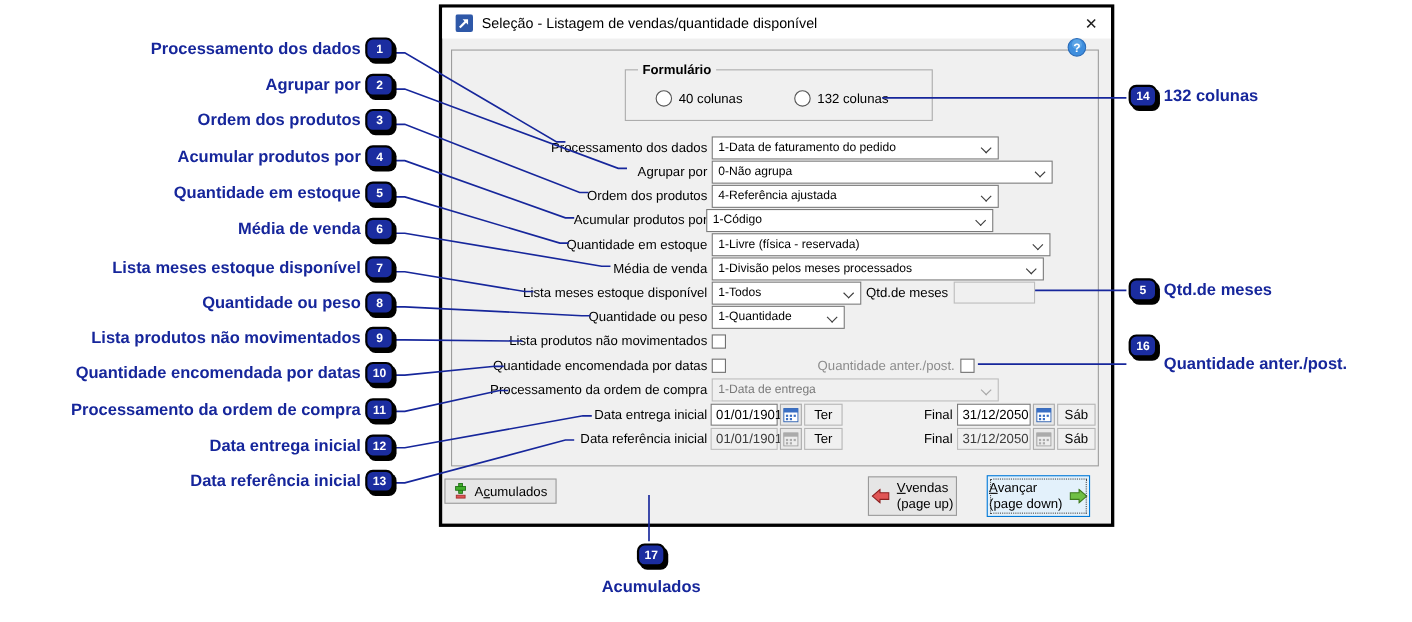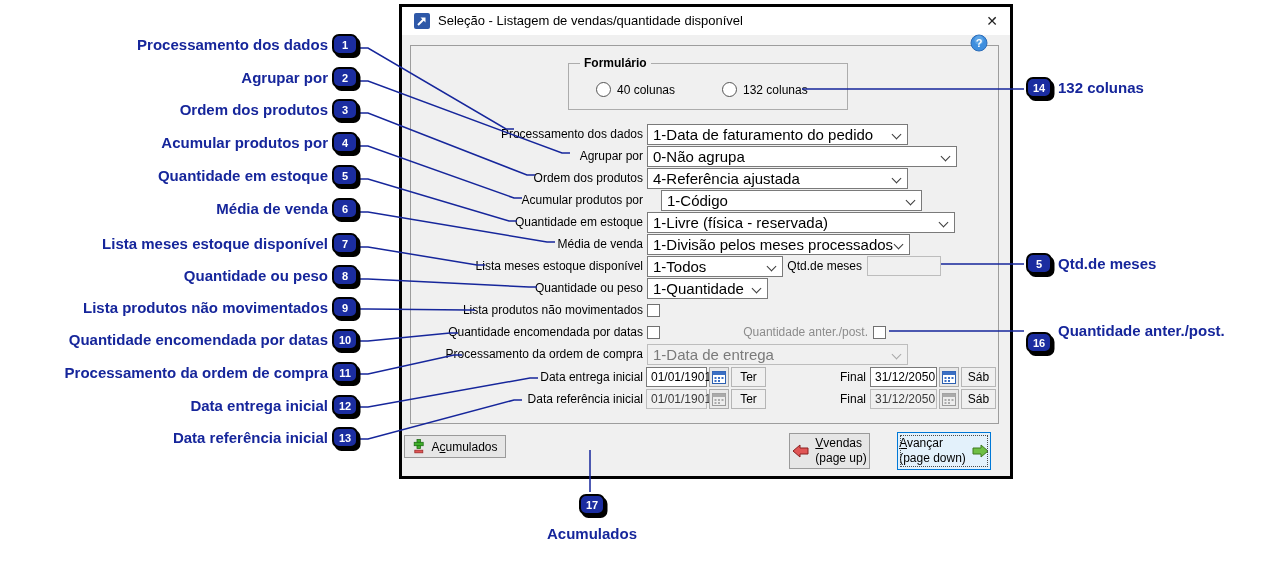--- a/index.html
+++ b/index.html
@@ -22,21 +22,21 @@
   .help-btn{left:970px;top:34px;width:18px;height:18px;}
 
   
   .groupbox{left:568px;top:63px;width:280px;height:47px;border:1px solid #ACACAC;}
   .group-legend{left:580px;top:56px;padding:0 4px;background:#F0F0F0;font-size:12px;font-weight:bold;color:#000;}
   .radio-wrap{display:flex;align-items:center;gap:6px;font-size:12px;color:#000;cursor:default;}
   .radio-circle{width:13px;height:13px;border:1px solid #555;border-radius:50%;background:#fff;flex:0 0 auto;}
 
   
   .flabel{left:410px;width:233px;text-align:right;height:21px;line-height:21px;font-size:12px;color:#000;}
-  .combo{height:21px;background:#fff;border:1px solid #7A7A7A;font-size:15px;line-height:19px;color:#000;
+  .combo{height:21px;background:#fff;border:1px solid #7A7A7A;font-size:11px;line-height:19px;color:#000;
          padding:0 20px 0 5px;white-space:nowrap;overflow:hidden;cursor:default;}
   .combo .arr{position:absolute;right:7px;top:6px;width:6px;height:6px;border-right:1px solid #3C3C3C;
               border-bottom:1px solid #3C3C3C;transform:rotate(45deg);}
   .combo.disabled{background:#F0F0F0;border-color:#BDBDBD;color:#7A7A7A;}
   .combo.disabled .arr{border-color:#A8A8A8;}
   .cbx{width:13px;height:13px;background:#fff;border:1px solid #707070;}
   .gray-label{color:#8C8C8C;}
   .dinput{height:20px;background:#fff;border:1px solid #7A7A7A;font-size:12px;line-height:18px;padding:0 4px;color:#000;}
   .dinput.dis{background:#F0F0F0;border-color:#BDBDBD;color:#3C3C3C;}
   .calbtn{width:20px;height:20px;background:#E9E9E9;border:1px solid #ACACAC;display:flex;align-items:center;justify-content:center;}
@@ -98,31 +98,31 @@
 <div class="abs combo" style="left:647px;top:146px;width:310px">
   <span>0-Não agrupa</span><span class="arr"></span>
 </div>
 
 <div class="abs flabel" style="top:168px">Ordem dos produtos</div>
 <div class="abs combo" style="left:647px;top:168px;width:261px">
   <span>4-Referência ajustada</span><span class="arr"></span>
 </div>
 
 <div class="abs flabel" style="top:190px">Acumular produtos por</div>
-<div class="abs combo" style="left:661px;top:190px;width:261px">
+<div class="abs combo" style="left:642px;top:190px;width:261px">
   <span>1-Código</span><span class="arr"></span>
 </div>
 
 <div class="abs flabel" style="top:212px">Quantidade em estoque</div>
 <div class="abs combo" style="left:647px;top:212px;width:308px">
   <span>1-Livre (física - reservada)</span><span class="arr"></span>
 </div>
 
 <div class="abs flabel" style="top:234px">Média de venda</div>
-<div class="abs combo" style="left:647px;top:234px;width:263px">
+<div class="abs combo" style="left:647px;top:234px;width:302px">
   <span>1-Divisão pelos meses processados</span><span class="arr"></span>
 </div>
 
 <div class="abs flabel" style="top:256px">Lista meses estoque disponível</div>
 <div class="abs combo" style="left:647px;top:256px;width:136px">
   <span>1-Todos</span><span class="arr"></span>
 </div>
 <div class="abs flabel" style="left:700px;top:256px;width:162px">Qtd.de meses</div>
 <div class="abs dinput dis" style="left:867px;top:256px;width:74px"></div>
 
@@ -286,19 +286,19 @@
 <div class="abs badge" style="left:332px;top:233px">7</div>
 <div class="abs badge" style="left:332px;top:265px">8</div>
 <div class="abs badge" style="left:332px;top:297px">9</div>
 <div class="abs badge" style="left:332px;top:329px">10</div>
 <div class="abs badge" style="left:332px;top:362px">11</div>
 <div class="abs badge" style="left:332px;top:395px">12</div>
 <div class="abs badge" style="left:332px;top:427px">13</div>
 
 <div class="abs badge" style="left:1026px;top:77px">14</div>
 <div class="abs badge" style="left:1026px;top:253px">5</div>
-<div class="abs badge" style="left:1026px;top:332px">16</div>
+<div class="abs badge" style="left:1026px;top:304px">16</div>
 <div class="abs ann-label ann-right" style="top:78px">132 colunas</div>
 <div class="abs ann-label ann-right" style="top:254px">Qtd.de meses</div>
 <div class="abs ann-label ann-right" style="top:321px">Quantidade anter./post.</div>
 
 <div class="abs badge" style="left:579px;top:494px">17</div>
 <div class="abs ann-label" style="left:492px;top:524px;width:200px;text-align:center">Acumulados</div>
 
 </body></html>

